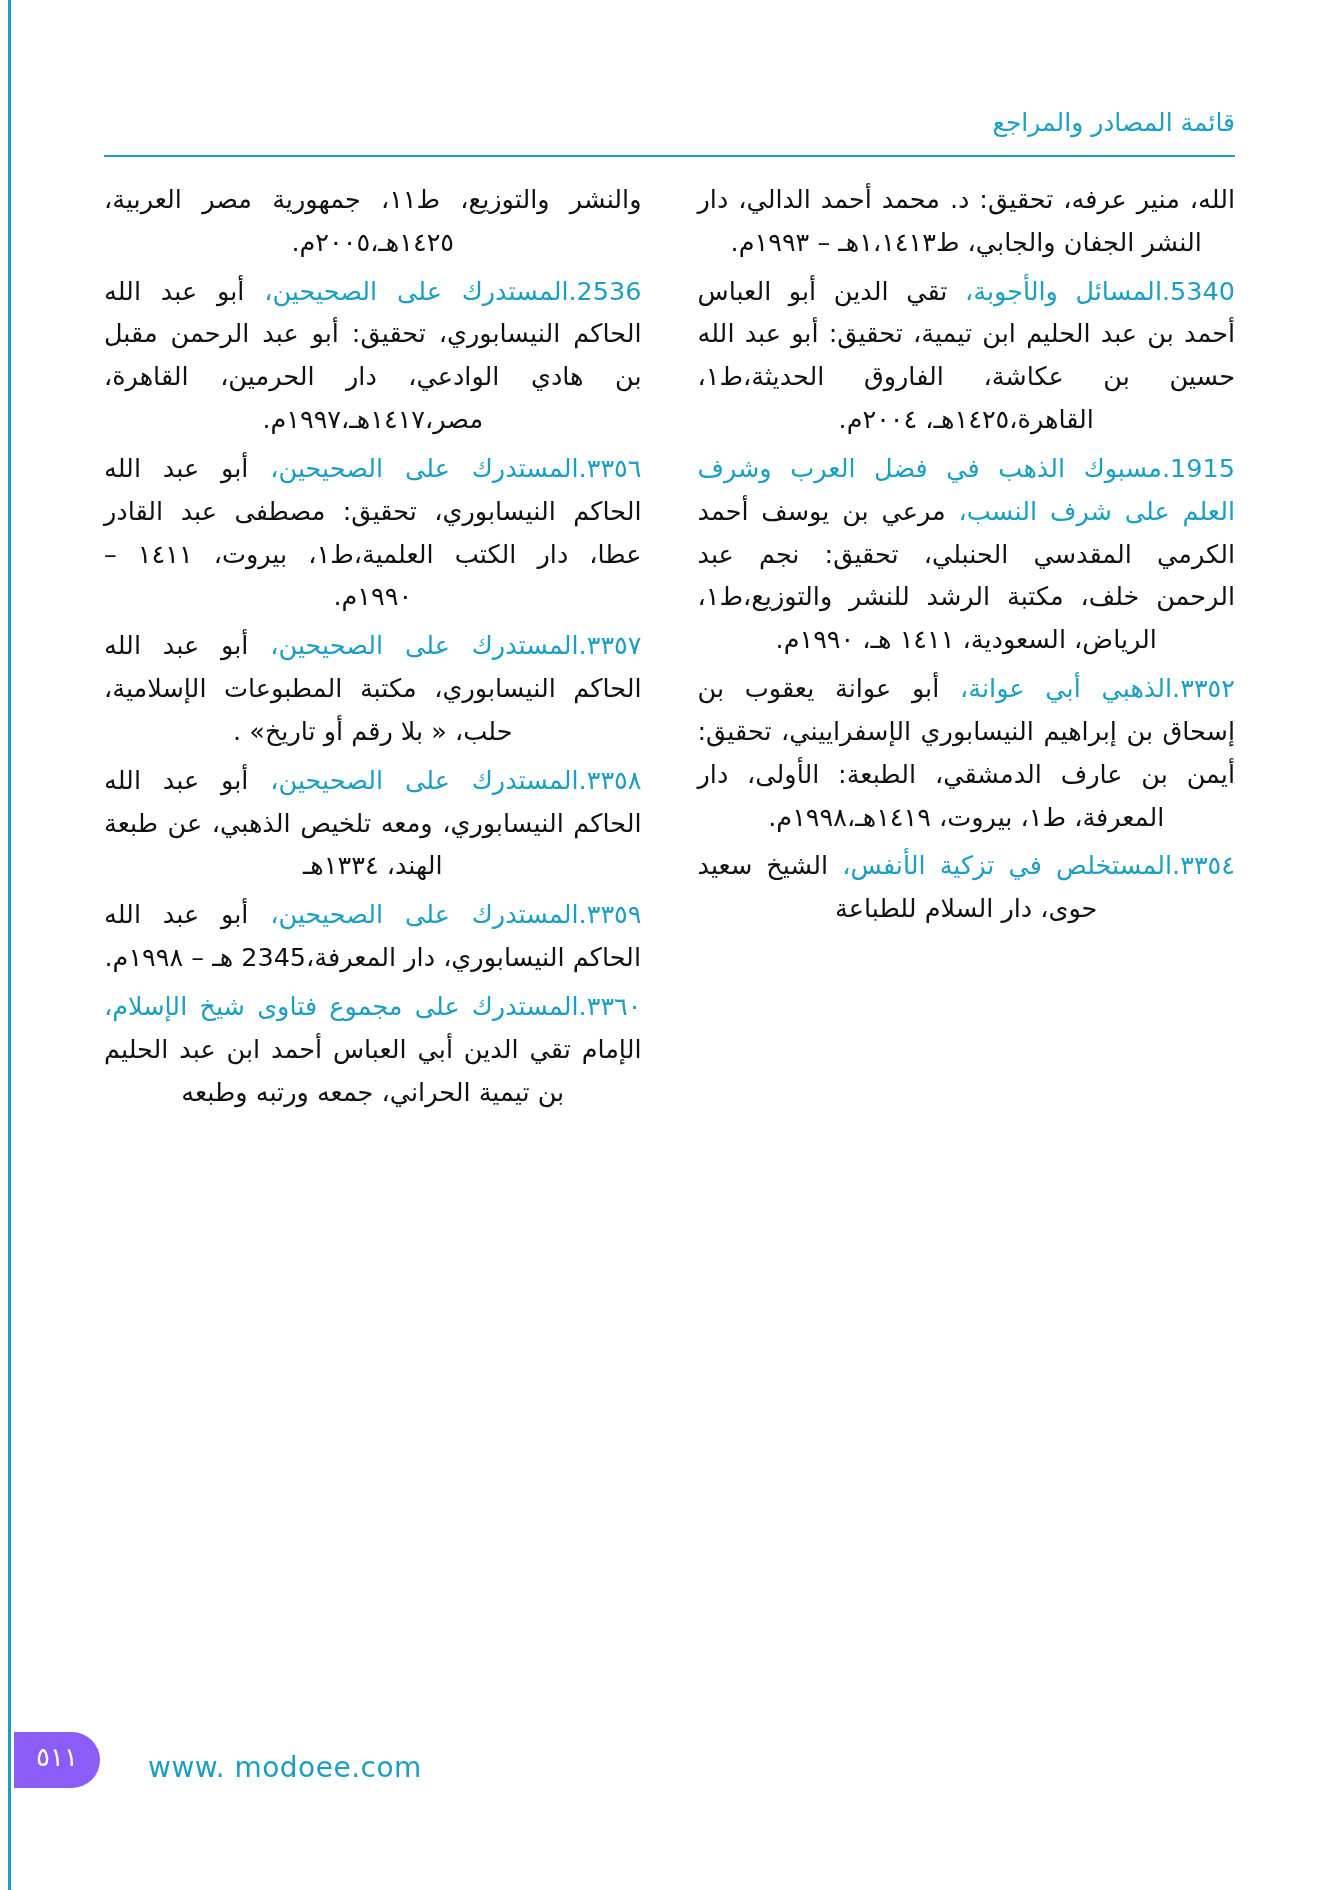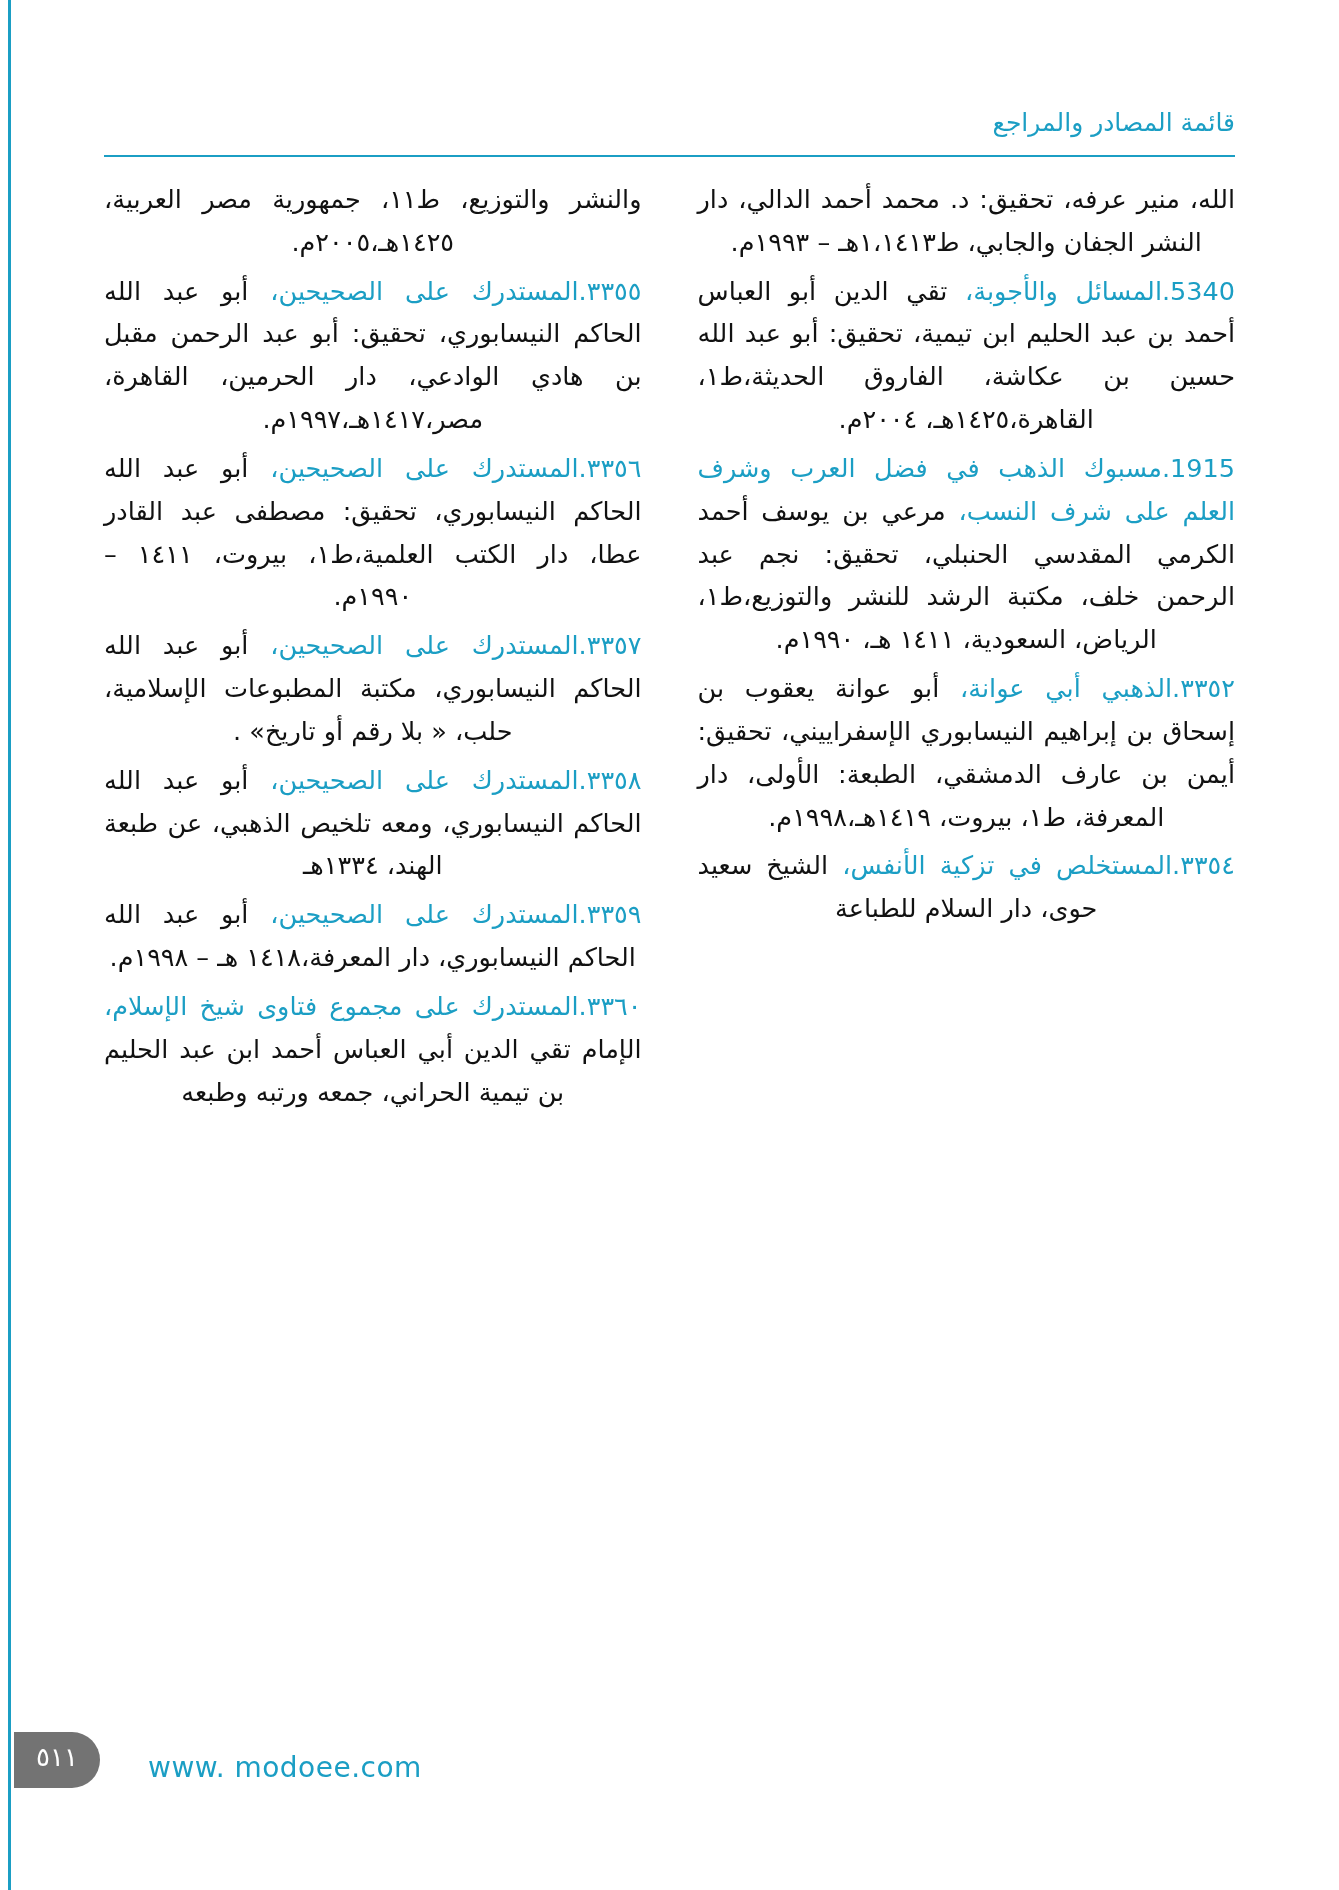--- a/index.html
+++ b/index.html
@@ -120,21 +120,21 @@
     bottom: 96px;
     width: 100%;
     height: 70px;
   }
   .folio {
     position: absolute;
     left: 14px;
     bottom: 6px;
     width: 86px;
     height: 56px;
-    background: #737373;
+    background: #8b5cf6;
     border-radius: 0 28px 28px 0;
   }
   .folio-num {
     position: absolute;
     left: 22px;
     top: 10px;
     font-size: 26px;
     color: #ffffff;
     letter-spacing: 2px;
   }
@@ -186,37 +186,37 @@
         <span class="num">٣٣٥٤.</span><span class="title">المستخلص في تزكية الأنفس،</span><span class="rest"> الشيخ سعيد حوى، دار السلام للطباعة</span>
       </div>
 
     </div>
 
     <div class="col">
 
       <div class="cont">والنشر والتوزيع، ط١١، جمهورية مصر العربية، ١٤٢٥هـ،٢٠٠٥م.</div>
 
       <div class="entry">
-        <span class="num">٣٣٥٥.</span><span class="title">المستدرك على الصحيحين،</span><span class="rest"> أبو عبد الله الحاكم النيسابوري، تحقيق: أبو عبد الرحمن مقبل بن هادي الوادعي، دار الحرمين، القاهرة، مصر،١٤١٧هـ،١٩٩٧م.</span>
+        <span class="num">2536.</span><span class="title">المستدرك على الصحيحين،</span><span class="rest"> أبو عبد الله الحاكم النيسابوري، تحقيق: أبو عبد الرحمن مقبل بن هادي الوادعي، دار الحرمين، القاهرة، مصر،١٤١٧هـ،١٩٩٧م.</span>
       </div>
 
       <div class="entry">
         <span class="num">٣٣٥٦.</span><span class="title">المستدرك على الصحيحين،</span><span class="rest"> أبو عبد الله الحاكم النيسابوري، تحقيق: مصطفى عبد القادر عطا، دار الكتب العلمية،ط١، بيروت، ١٤١١ – ١٩٩٠م.</span>
       </div>
 
       <div class="entry">
         <span class="num">٣٣٥٧.</span><span class="title">المستدرك على الصحيحين،</span><span class="rest"> أبو عبد الله الحاكم النيسابوري، مكتبة المطبوعات الإسلامية، حلب، « بلا رقم أو تاريخ» .</span>
       </div>
 
       <div class="entry">
         <span class="num">٣٣٥٨.</span><span class="title">المستدرك على الصحيحين،</span><span class="rest"> أبو عبد الله الحاكم النيسابوري، ومعه تلخيص الذهبي، عن طبعة الهند، ١٣٣٤هـ</span>
       </div>
 
       <div class="entry">
-        <span class="num">٣٣٥٩.</span><span class="title">المستدرك على الصحيحين،</span><span class="rest"> أبو عبد الله الحاكم النيسابوري، دار المعرفة،١٤١٨ هـ – ١٩٩٨م.</span>
+        <span class="num">٣٣٥٩.</span><span class="title">المستدرك على الصحيحين،</span><span class="rest"> أبو عبد الله الحاكم النيسابوري، دار المعرفة،2345 هـ – ١٩٩٨م.</span>
       </div>
 
       <div class="entry">
         <span class="num">٣٣٦٠.</span><span class="title">المستدرك على مجموع فتاوى شيخ الإسلام،</span><span class="rest"> الإمام تقي الدين أبي العباس أحمد ابن عبد الحليم بن تيمية الحراني، جمعه ورتبه وطبعه</span>
       </div>
 
     </div>
 
   </div>
 

